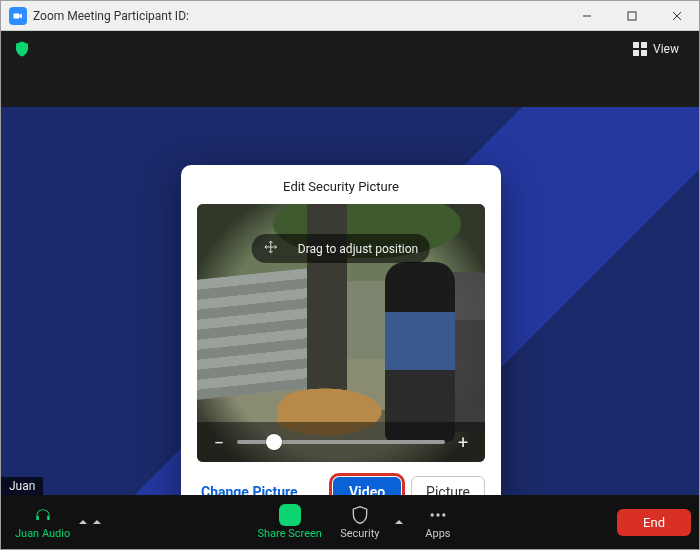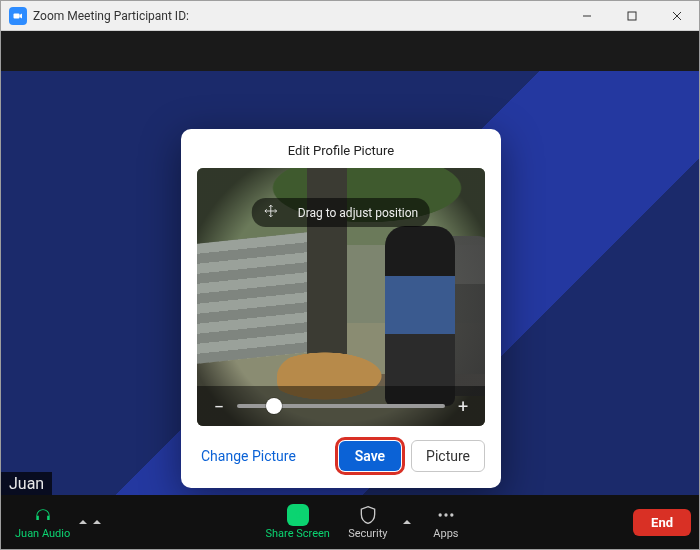--- a/index.html
+++ b/index.html
@@ -22,37 +22,37 @@
   .shield { width: 18px; height: 18px; color: #0bd471; }
   .meeting-top .spacer { flex: 1; }
   .view-btn { display: flex; align-items: center; gap: 6px; color: #e8e8e8; font-size: 12px; padding: 4px 8px; border-radius: 4px; }
   .view-btn .grid-icon { width: 14px; height: 14px; }
 
   .video-canvas { flex: 1; position: relative; overflow: hidden; }
   .video-bg { position: absolute; inset: 40px 0 0 0;
     background:
       linear-gradient(135deg, #1b2a6b 0 48%, #2438a0 48% 70%, #1b2a6b 70% 100%);
   }
-  .name-tag { position: absolute; left: 0; bottom: 0; background: rgba(0,0,0,0.7); color: #e8e8e8; font-size: 16px; padding: 2px 8px; }
+  .name-tag { position: absolute; left: 0; bottom: 0; background: rgba(0,0,0,0.7); color: #e8e8e8; font-size: 12px; padding: 2px 8px; }
 
   
   .toolbar { height: 54px; background: #111; display: flex; align-items: stretch; color: #c9c9c9; padding: 0 8px; }
   .tb-item { display: flex; flex-direction: column; align-items: center; justify-content: center; font-size: 11px; gap: 2px; padding: 0 6px; min-width: 64px; position: relative; }
   .tb-item .icon { height: 20px; display: flex; align-items: center; justify-content: center; }
   .tb-item svg { width: 20px; height: 20px; fill: #c9c9c9; }
   .tb-item.green svg { fill: #0bd471; }
   .tb-item.green .label, .tb-item.green { color: #0bd471; }
   .tb-item .label { font-size: 11px; white-space: nowrap; }
   .tb-caret { width: 14px; display: flex; align-items: center; justify-content: center; }
   .tb-caret svg { width: 10px; height: 10px; fill: #c9c9c9; }
   .tb-spacer { flex: 1; }
   .tb-mid { display: flex; align-items: stretch; }
   .share-box { background: #0bd471; border-radius: 6px; width: 22px; height: 22px; display: flex; align-items: center; justify-content: center; }
   .share-box svg { width: 14px; height: 14px; fill: #111; }
-  .end-btn { align-self: center; background: #d93025; color: #fff; border: none; border-radius: 6px; padding: 6px 18px; font-size: 13px; font-weight: 700; margin-left: auto; }
+  .end-btn { align-self: center; background: #d93025; color: #fff; border: none; border-radius: 6px; padding: 6px 26px; font-size: 13px; font-weight: 400; margin-left: auto; }
 
   
   .modal { position: absolute; left: 180px; top: 98px; width: 320px; background: #fff; border-radius: 10px; box-shadow: 0 10px 40px rgba(0,0,0,0.45); padding: 14px 16px 16px; }
   .modal-title { text-align: center; font-size: 13px; color: #222; margin-bottom: 10px; }
   .crop-area { width: 288px; height: 258px; border-radius: 6px; background: #8a8f87; position: relative; overflow: hidden; }
   
   .crop-area::before { content:""; position:absolute; inset:0;
     background:
       radial-gradient(circle at 50% 52%, rgba(255,255,255,0.0) 0 120px, rgba(0,0,0,0.55) 160px),
       linear-gradient(180deg, #6b7a5a 0 30%, #7d856f 30% 60%, #8a8c72 60% 100%);
@@ -72,21 +72,21 @@
 
   .drag-hint { position: absolute; top: 30px; left: 50%; transform: translateX(-50%); background: rgba(0,0,0,0.55); color: #eee; font-size: 12px; padding: 6px 12px; border-radius: 14px; display: flex; align-items: center; gap: 20px; white-space: nowrap; }
   .drag-hint svg { width: 14px; height: 14px; stroke: #eee; fill: none; stroke-width: 1.5; }
 
   .zoom-row { position: absolute; left: 0; right: 0; bottom: 0; height: 40px; background: rgba(0,0,0,0.45); display: flex; align-items: center; padding: 0 14px; gap: 10px; }
   .zoom-row .zminus, .zoom-row .zplus { color: #e8e8e8; font-size: 18px; width: 16px; text-align: center; user-select: none; }
   .zoom-track { flex: 1; height: 4px; background: #9a9a9a; border-radius: 2px; position: relative; }
   .zoom-thumb { position: absolute; top: 50%; left: 18%; transform: translate(-50%, -50%); width: 16px; height: 16px; background: #fff; border-radius: 50%; box-shadow: 0 0 0 1px rgba(0,0,0,.2); }
 
   .modal-buttons { display: flex; align-items: center; margin-top: 14px; gap: 10px; }
-  .link-btn { color: #0b62d6; font-weight: 400; font-size: 14px; background: none; border: none; padding: 6px 4px; }
+  .link-btn { color: #0b62d6; font-weight: 700; font-size: 14px; background: none; border: none; padding: 6px 4px; }
   .modal-buttons .spacer { flex: 1; }
   .primary-btn { background: #0b62d6; color: #fff; border: none; border-radius: 6px; padding: 7px 16px; font-size: 14px; font-weight: 600; outline: 3px solid #d93025; outline-offset: 1px; }
   .secondary-btn { background: #fff; color: #333; border: 1px solid #c7c7c7; border-radius: 6px; padding: 7px 14px; font-size: 14px; }
 </style>
 </head>
 <body>
 
 <div class="window">
 
   <div class="titlebar">
@@ -110,27 +110,46 @@
     </div>
     <div class="win-btn close">
       <svg viewBox="0 0 10 10">
           <line x1="1" y1="1" x2="9" y2="9"></line>
           <line x1="9" y1="1" x2="1" y2="9"></line>
         </svg>
     </div>
   </div>
 
   <div class="meeting">
+    <div class="meeting-top">
+      <span class="shield">
+        <svg viewBox="0 0 24 24" fill="currentColor">
+            <path d="M12 2l8 3v6c0 5-3.4 9.4-8 11-4.6-1.6-8-6-8-11V5l8-3z"></path>
+          </svg>
+      </span>
+      <span class="spacer"></span>
+      <div class="view-btn">
+        <span class="grid-icon">
+          <svg viewBox="0 0 14 14" fill="#e8e8e8">
+              <rect x="0" y="0" width="6" height="6"></rect>
+              <rect x="8" y="0" width="6" height="6"></rect>
+              <rect x="0" y="8" width="6" height="6"></rect>
+              <rect x="8" y="8" width="6" height="6"></rect>
+            </svg>
+        </span>
+        <span>View</span>
+      </div>
+    </div>
 
     <div class="video-canvas">
       <div class="video-bg"></div>
       <div class="name-tag">Juan</div>
 
       <div class="modal">
-        <div class="modal-title">Edit Profile Picture</div>
+        <div class="modal-title">Edit Security Picture</div>
 
         <div class="crop-area">
           <div class="illus">
             <div class="foliage"></div>
             <div class="tree"></div>
             <div class="stairs"></div>
             <div class="bench"></div>
             <div class="guy"></div>
             <div class="girl"></div>
             <div class="dog"></div>
@@ -148,21 +167,21 @@
             <div class="zoom-track">
               <div class="zoom-thumb" style="left: 18%;"></div>
             </div>
             <span class="zplus">+</span>
           </div>
         </div>
 
         <div class="modal-buttons">
           <button class="link-btn">Change Picture</button>
           <span class="spacer"></span>
-          <button class="primary-btn">Save</button>
+          <button class="primary-btn">Video</button>
           <button class="secondary-btn">Picture</button>
         </div>
       </div>
     </div>
   </div>
 
   <div class="toolbar">
     <div class="tb-item green">
       <span class="icon">
         <svg viewBox="0 0 24 24">

